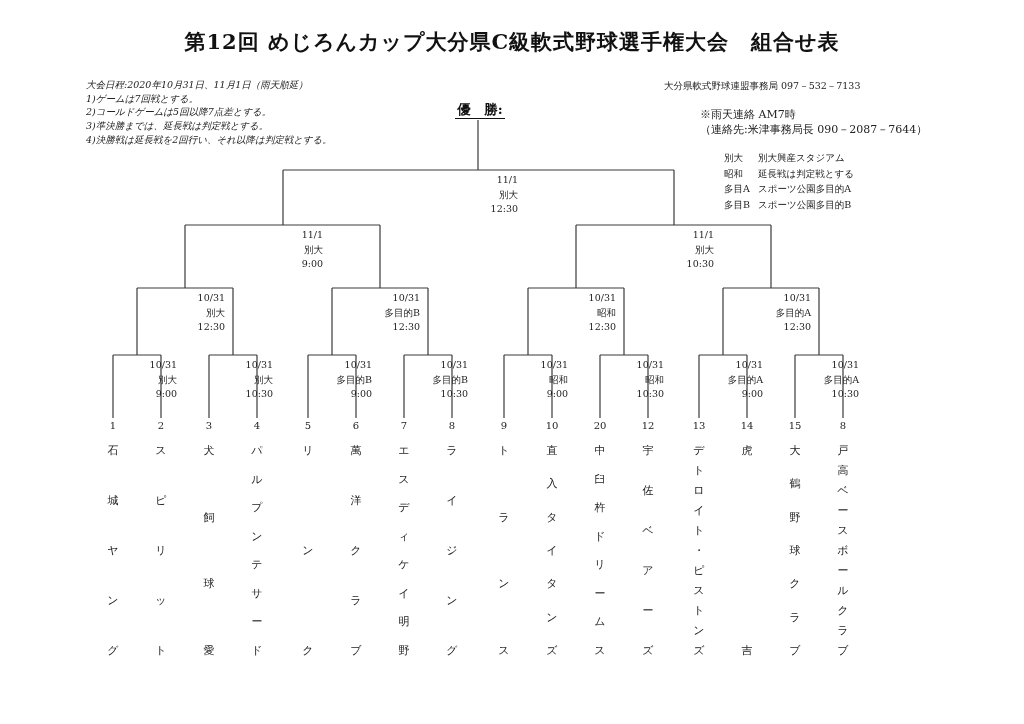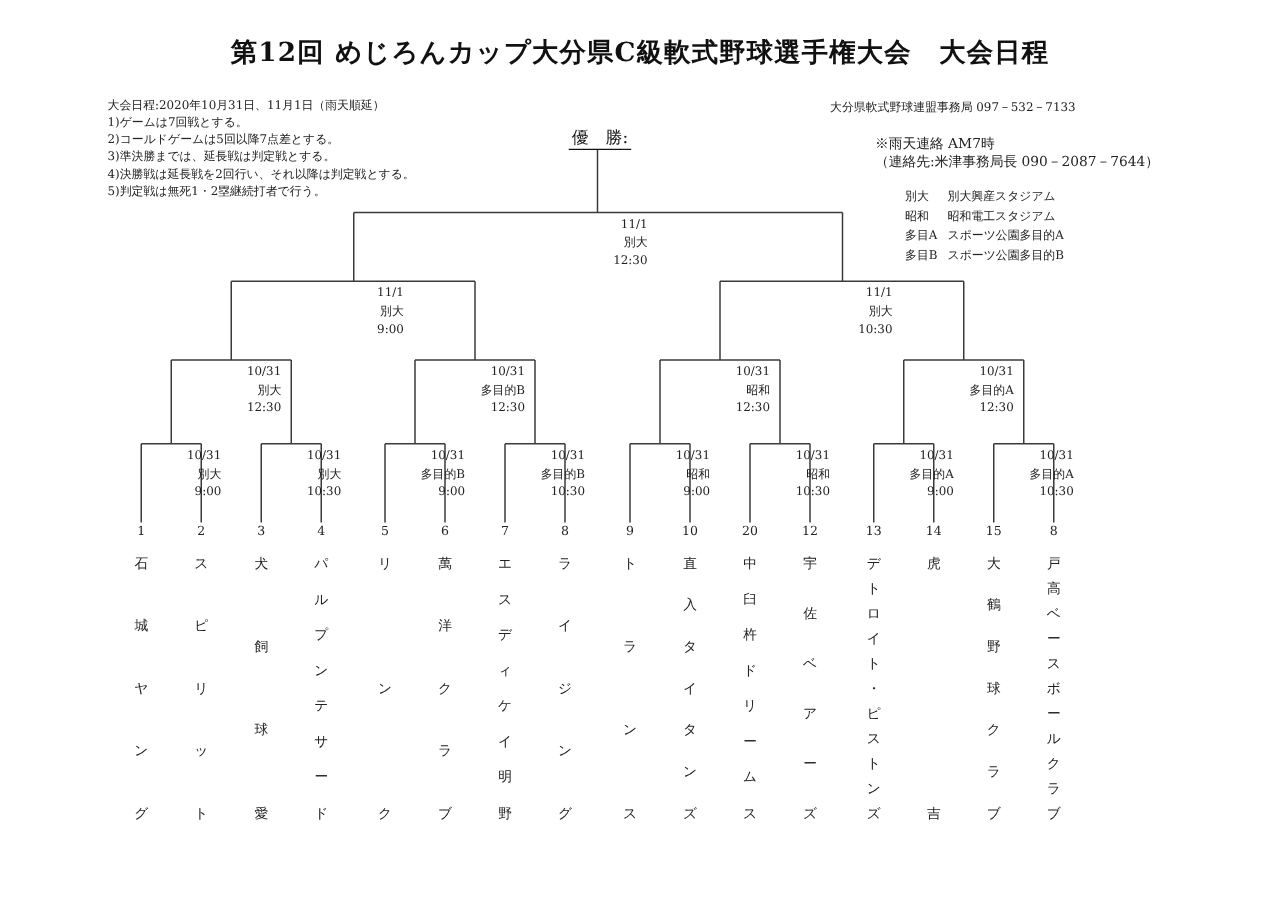--- a/index.html
+++ b/index.html
@@ -6,29 +6,29 @@
   .page{
     position:relative;width:1024px;height:724px;background:#ffffff;
     font-family:"DejaVu Serif","Liberation Serif",serif;color:#1d1d1d;
     overflow:hidden;margin:0 auto;
   }
   .title{
     position:absolute;top:28px;left:0;width:1024px;text-align:center;
     font-size:21px;font-weight:bold;letter-spacing:1px;color:#111;
   }
   .info-left{
-    position:absolute;left:86px;top:78px;font-size:9.5px;line-height:13.7px;color:#222;
+    position:absolute;left:86px;top:78px;font-size:9.5px;line-height:13.7px;color:#222;font-style:italic;
   }
   .office-line{position:absolute;left:664px;top:80px;font-size:9.5px;color:#222;}
   .rain-block{position:absolute;left:700px;top:107px;font-size:11px;line-height:15px;color:#222;}
   .venues{position:absolute;left:724px;top:150px;font-size:9.5px;line-height:15.5px;color:#222;}
   .venues .vrow span.abbr{display:inline-block;width:34px;}
   .champion{
     position:absolute;left:440px;top:101px;width:80px;text-align:center;
-    font-size:13.5px;font-weight:normal;color:#111;
+    font-size:13.5px;font-weight:bold;color:#111;
   }
   .champion .ul{border-bottom:1.5px solid #111;padding:0 2px 1px 2px;}
   svg.lines{position:absolute;left:0;top:0;}
   .match{
     position:absolute;width:80px;text-align:right;font-size:9.5px;line-height:14.5px;color:#222;
   }
   .team{
     position:absolute;top:420px;width:40px;text-align:center;color:#222;
   }
   .team .seed{font-size:10px;height:14px;font-family:"DejaVu Serif","Liberation Serif",serif;}
@@ -36,41 +36,40 @@
     margin-top:11px;height:212px;display:flex;flex-direction:column;
     justify-content:space-between;align-items:center;font-size:11px;
   }
   .team .vname div{height:12px;line-height:12px;}
 </style>
 </head>
 <body>
 
 <div class="page">
 
-  <div class="title">第12回 めじろんカップ大分県C級軟式野球選手権大会　大会日程</div>
+  <div class="title">第12回 めじろんカップ大分県C級軟式野球選手権大会　組合せ表</div>
 
   <div class="info-left">
     <div>大会日程:2020年10月31日、11月1日（雨天順延）</div>
     <div>1)ゲームは7回戦とする。</div>
     <div>2)コールドゲームは5回以降7点差とする。</div>
     <div>3)準決勝までは、延長戦は判定戦とする。</div>
     <div>4)決勝戦は延長戦を2回行い、それ以降は判定戦とする。</div>
-    <div>5)判定戦は無死1・2塁継続打者で行う。</div>
   </div>
 
   <div class="office-line">大分県軟式野球連盟事務局  097－532－7133</div>
 
   <div class="rain-block">
     <div>※雨天連絡  AM7時</div>
     <div>（連絡先:米津事務局長  090－2087－7644）</div>
   </div>
 
   <div class="venues">
     <div class="vrow"><span class="abbr">別大</span><span>別大興産スタジアム</span></div>
-    <div class="vrow"><span class="abbr">昭和</span><span>昭和電工スタジアム</span></div>
+    <div class="vrow"><span class="abbr">昭和</span><span>延長戦は判定戦とする</span></div>
     <div class="vrow"><span class="abbr">多目A</span><span>スポーツ公園多目的A</span></div>
     <div class="vrow"><span class="abbr">多目B</span><span>スポーツ公園多目的B</span></div>
   </div>
 
   <div class="champion"><span class="ul">優　勝:</span></div>
 
   <svg class="lines" width="1024" height="724">
     <g stroke="#3a3a3a" stroke-width="1.2">
 
       <line x1="478" y1="120" x2="478" y2="170"></line>

